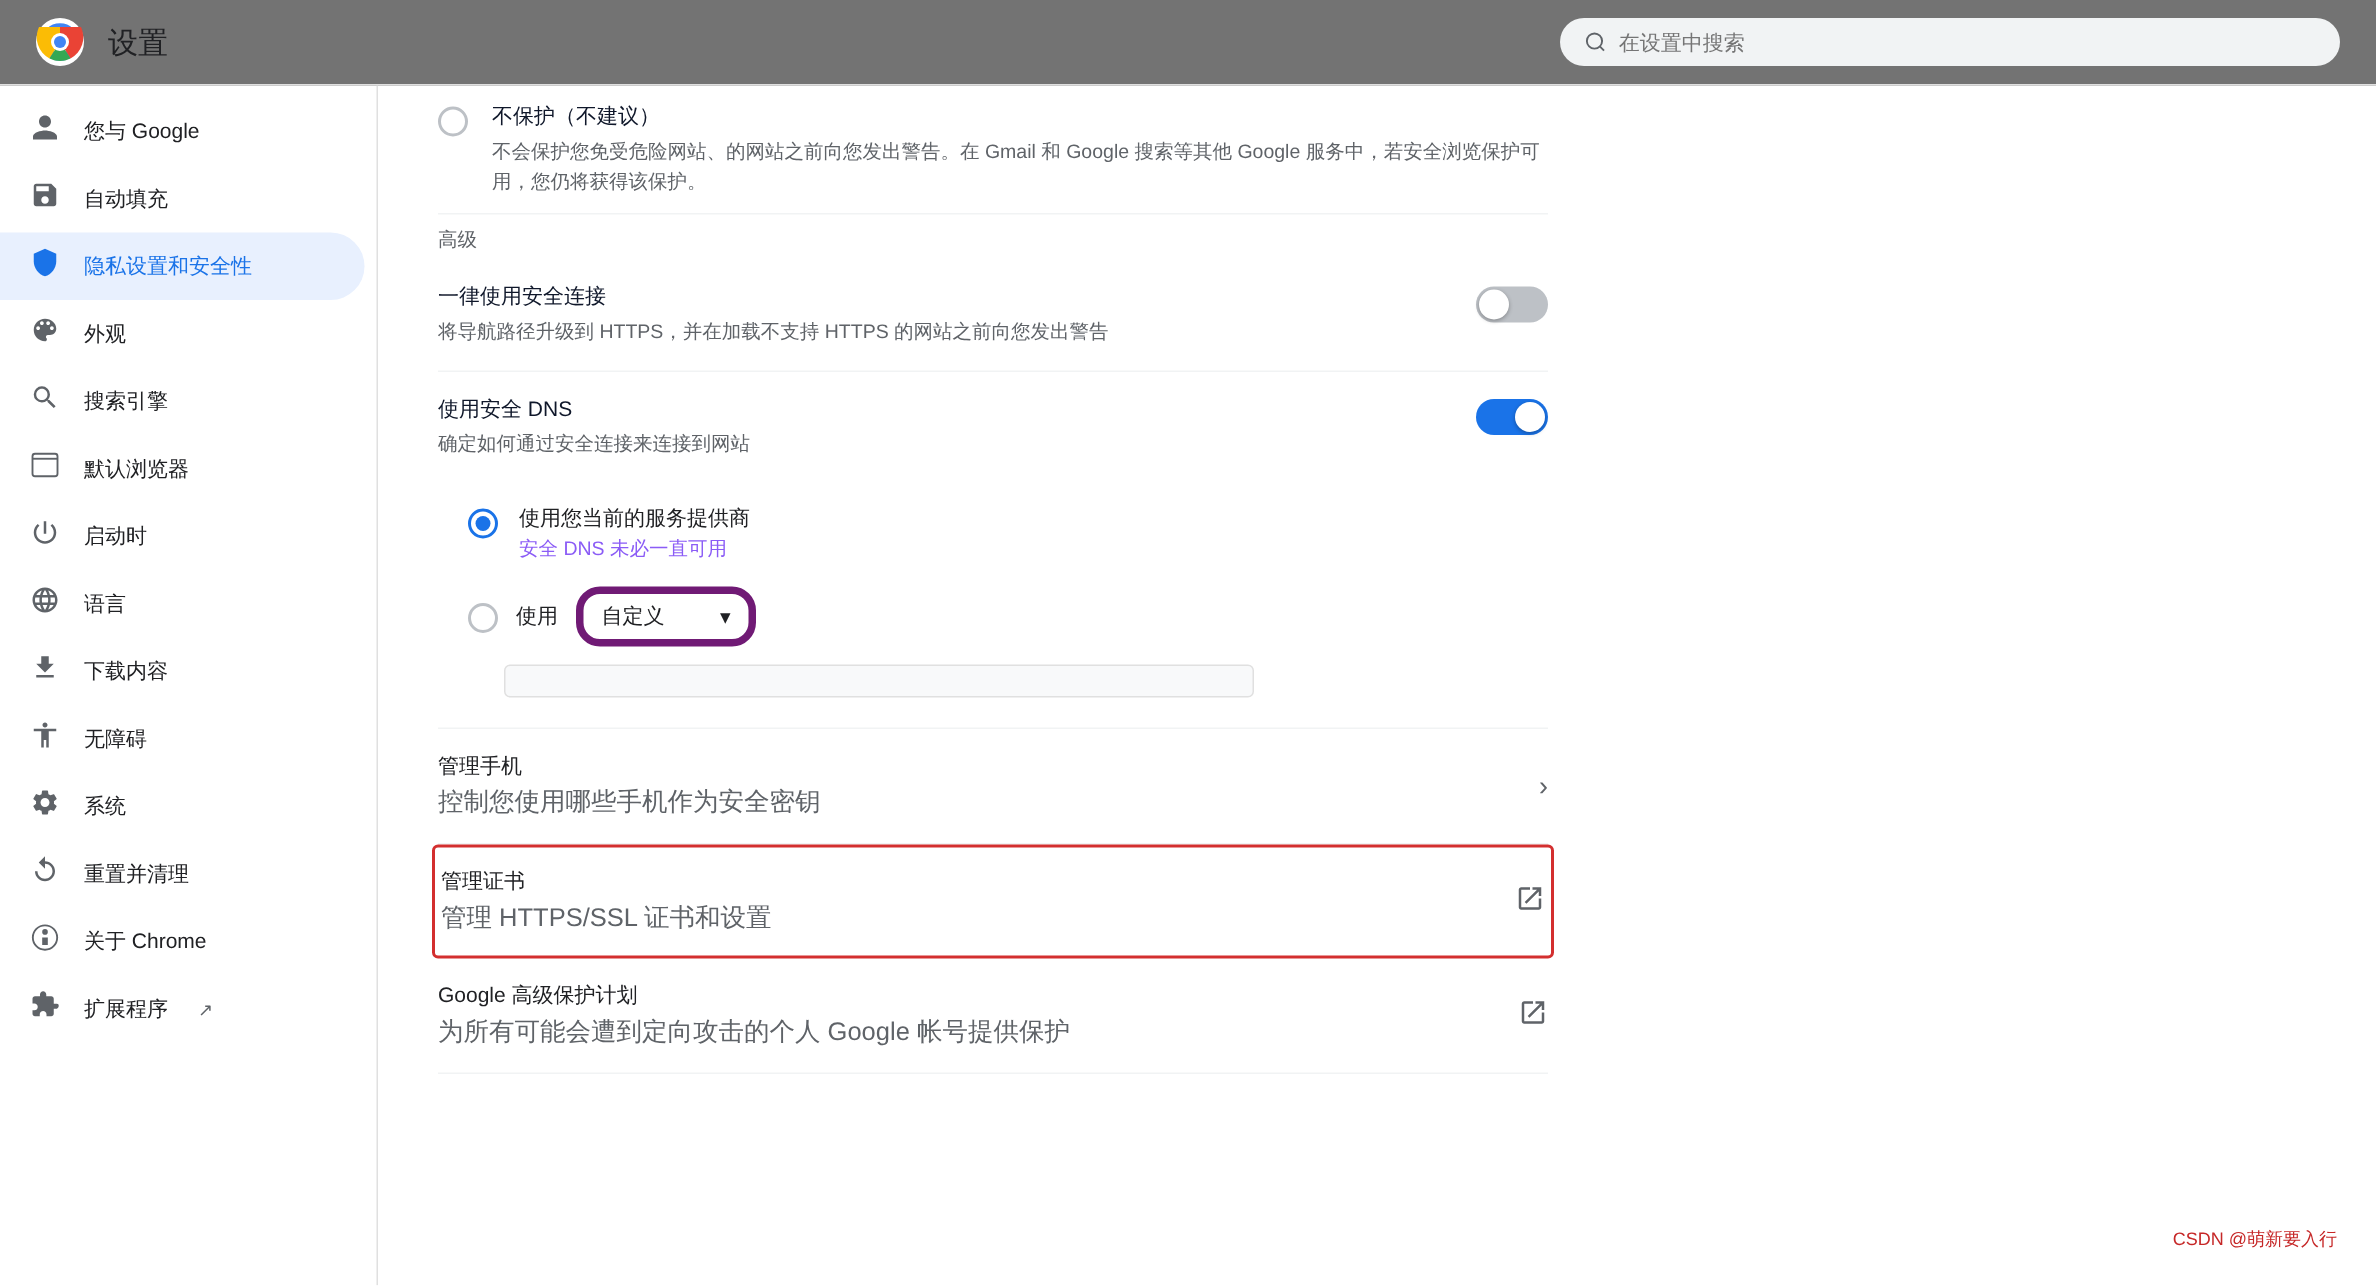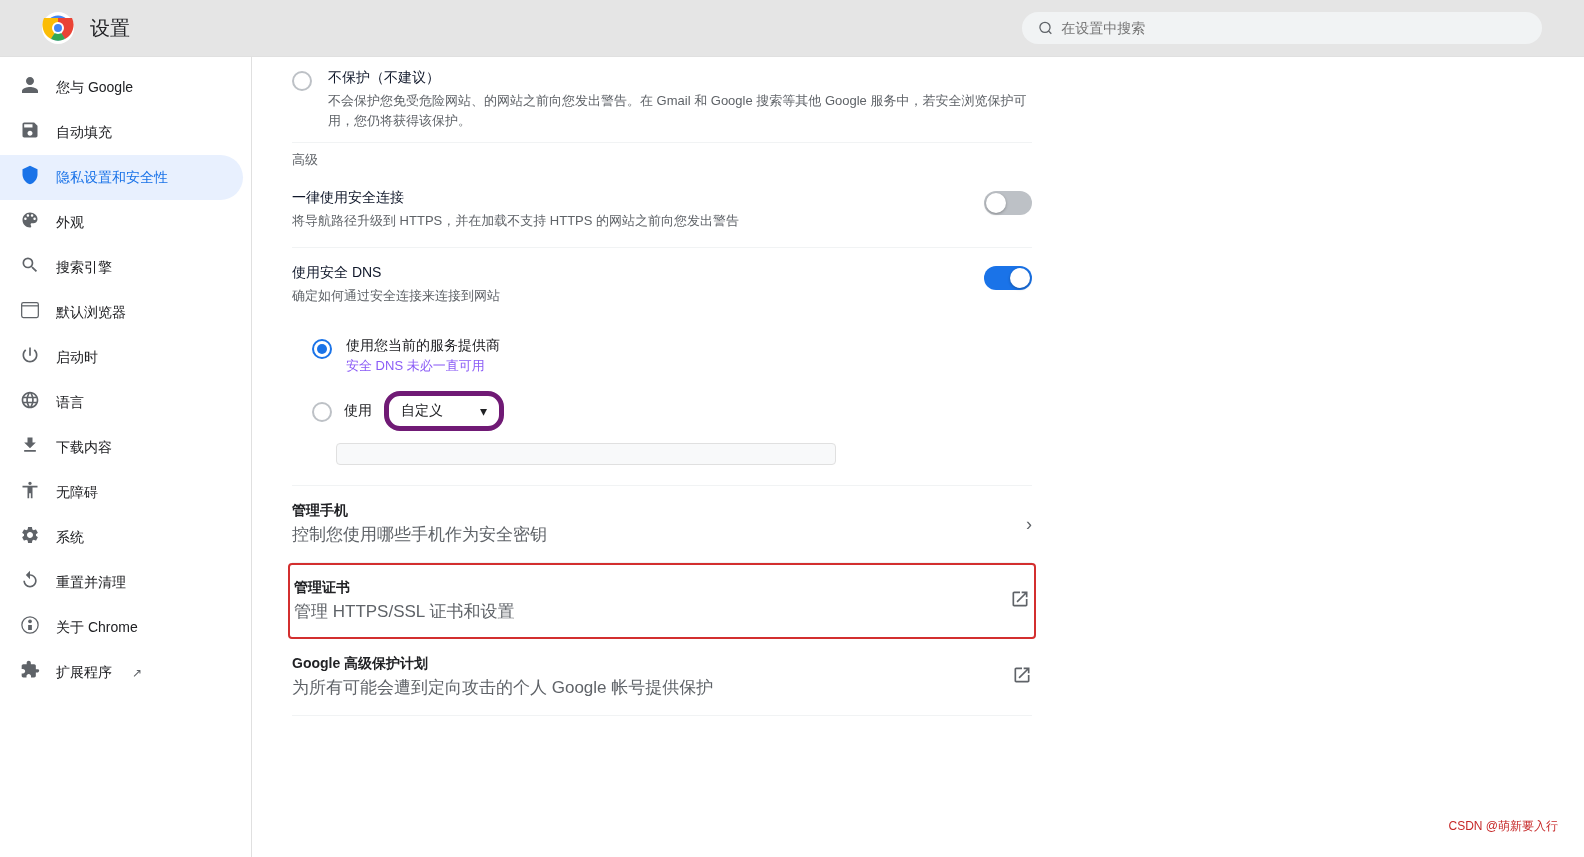--- a/index.html
+++ b/index.html
@@ -11,23 +11,23 @@
       display: flex;
       flex-direction: column;
       height: 857px;
       overflow: hidden;
     }
 
     
     .header {
       display: flex;
       align-items: center;
-      padding: 12px 42px;
+      padding: 12px 24px;
       border-bottom: 1px solid #e0e0e0;
-      background: #e5e5e5;
+      background: #737373;
       gap: 16px;
       flex-shrink: 0;
     }
     .chrome-logo {
       width: 32px;
       height: 32px;
       flex-shrink: 0;
     }
     .header-title {
       font-size: 20px;
@@ -261,21 +261,21 @@
       align-items: center;
       padding: 16px 0;
       border-bottom: 1px solid #f1f3f4;
       cursor: pointer;
     }
     .clickable-row-content {
       flex: 1;
     }
     .clickable-row-title {
       font-size: 14px;
-      font-weight: 700;
+      font-weight: 400;
       color: #202124;
       margin-bottom: 3px;
     }
     .clickable-row-desc {
       font-size: 17px;
       color: #5f6368;
     }
     .arrow-icon {
       font-size: 18px;
       color: #5f6368;

